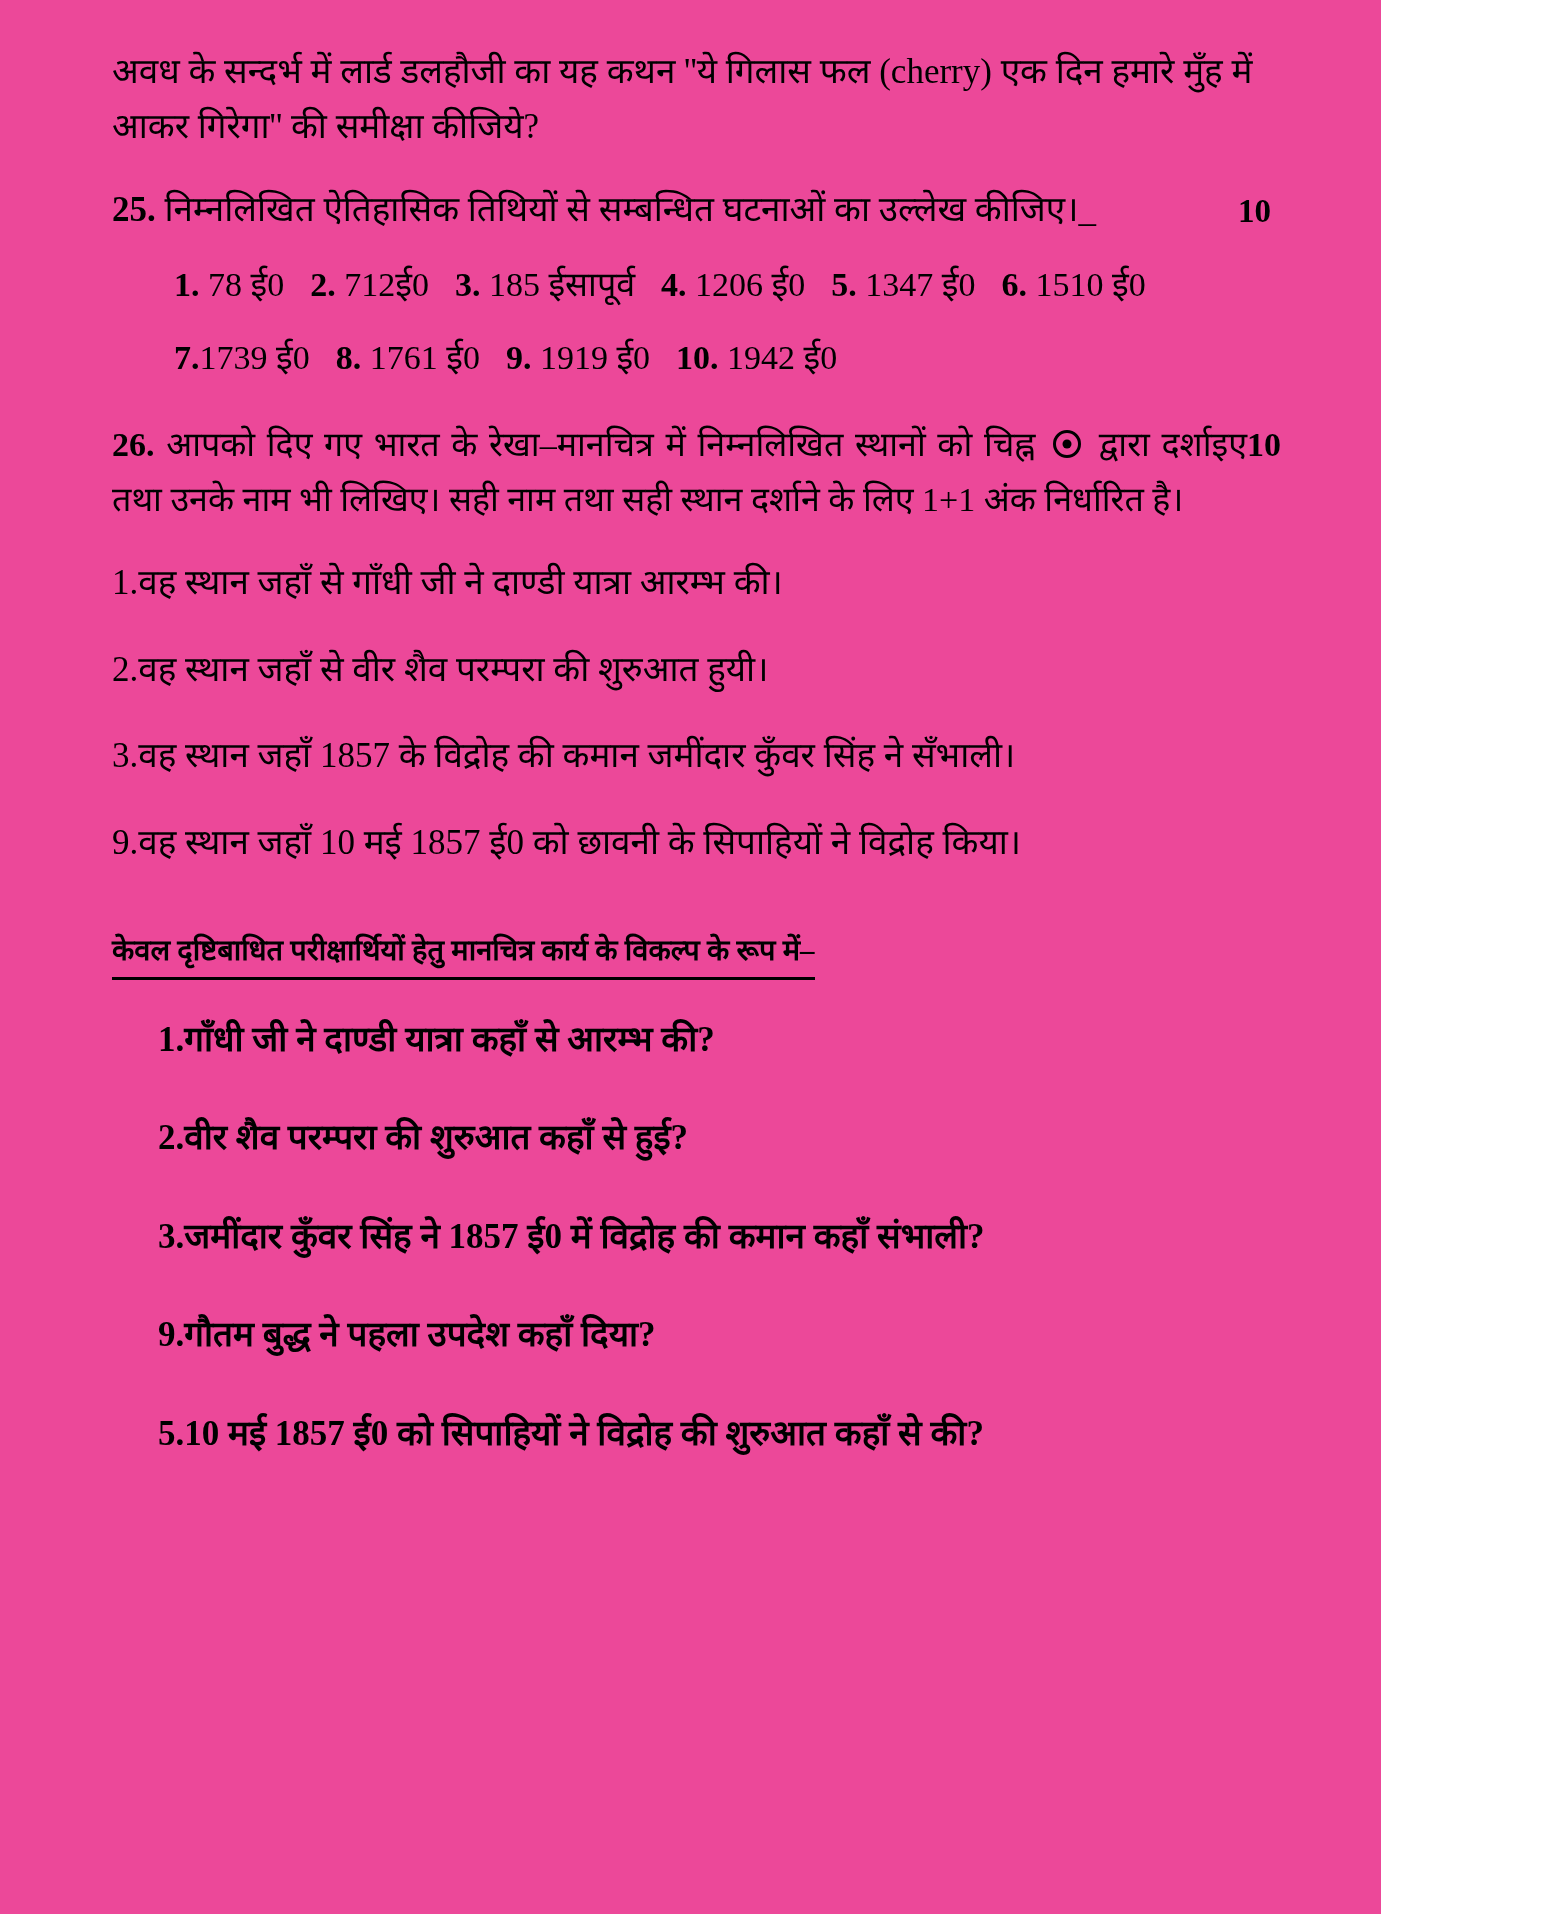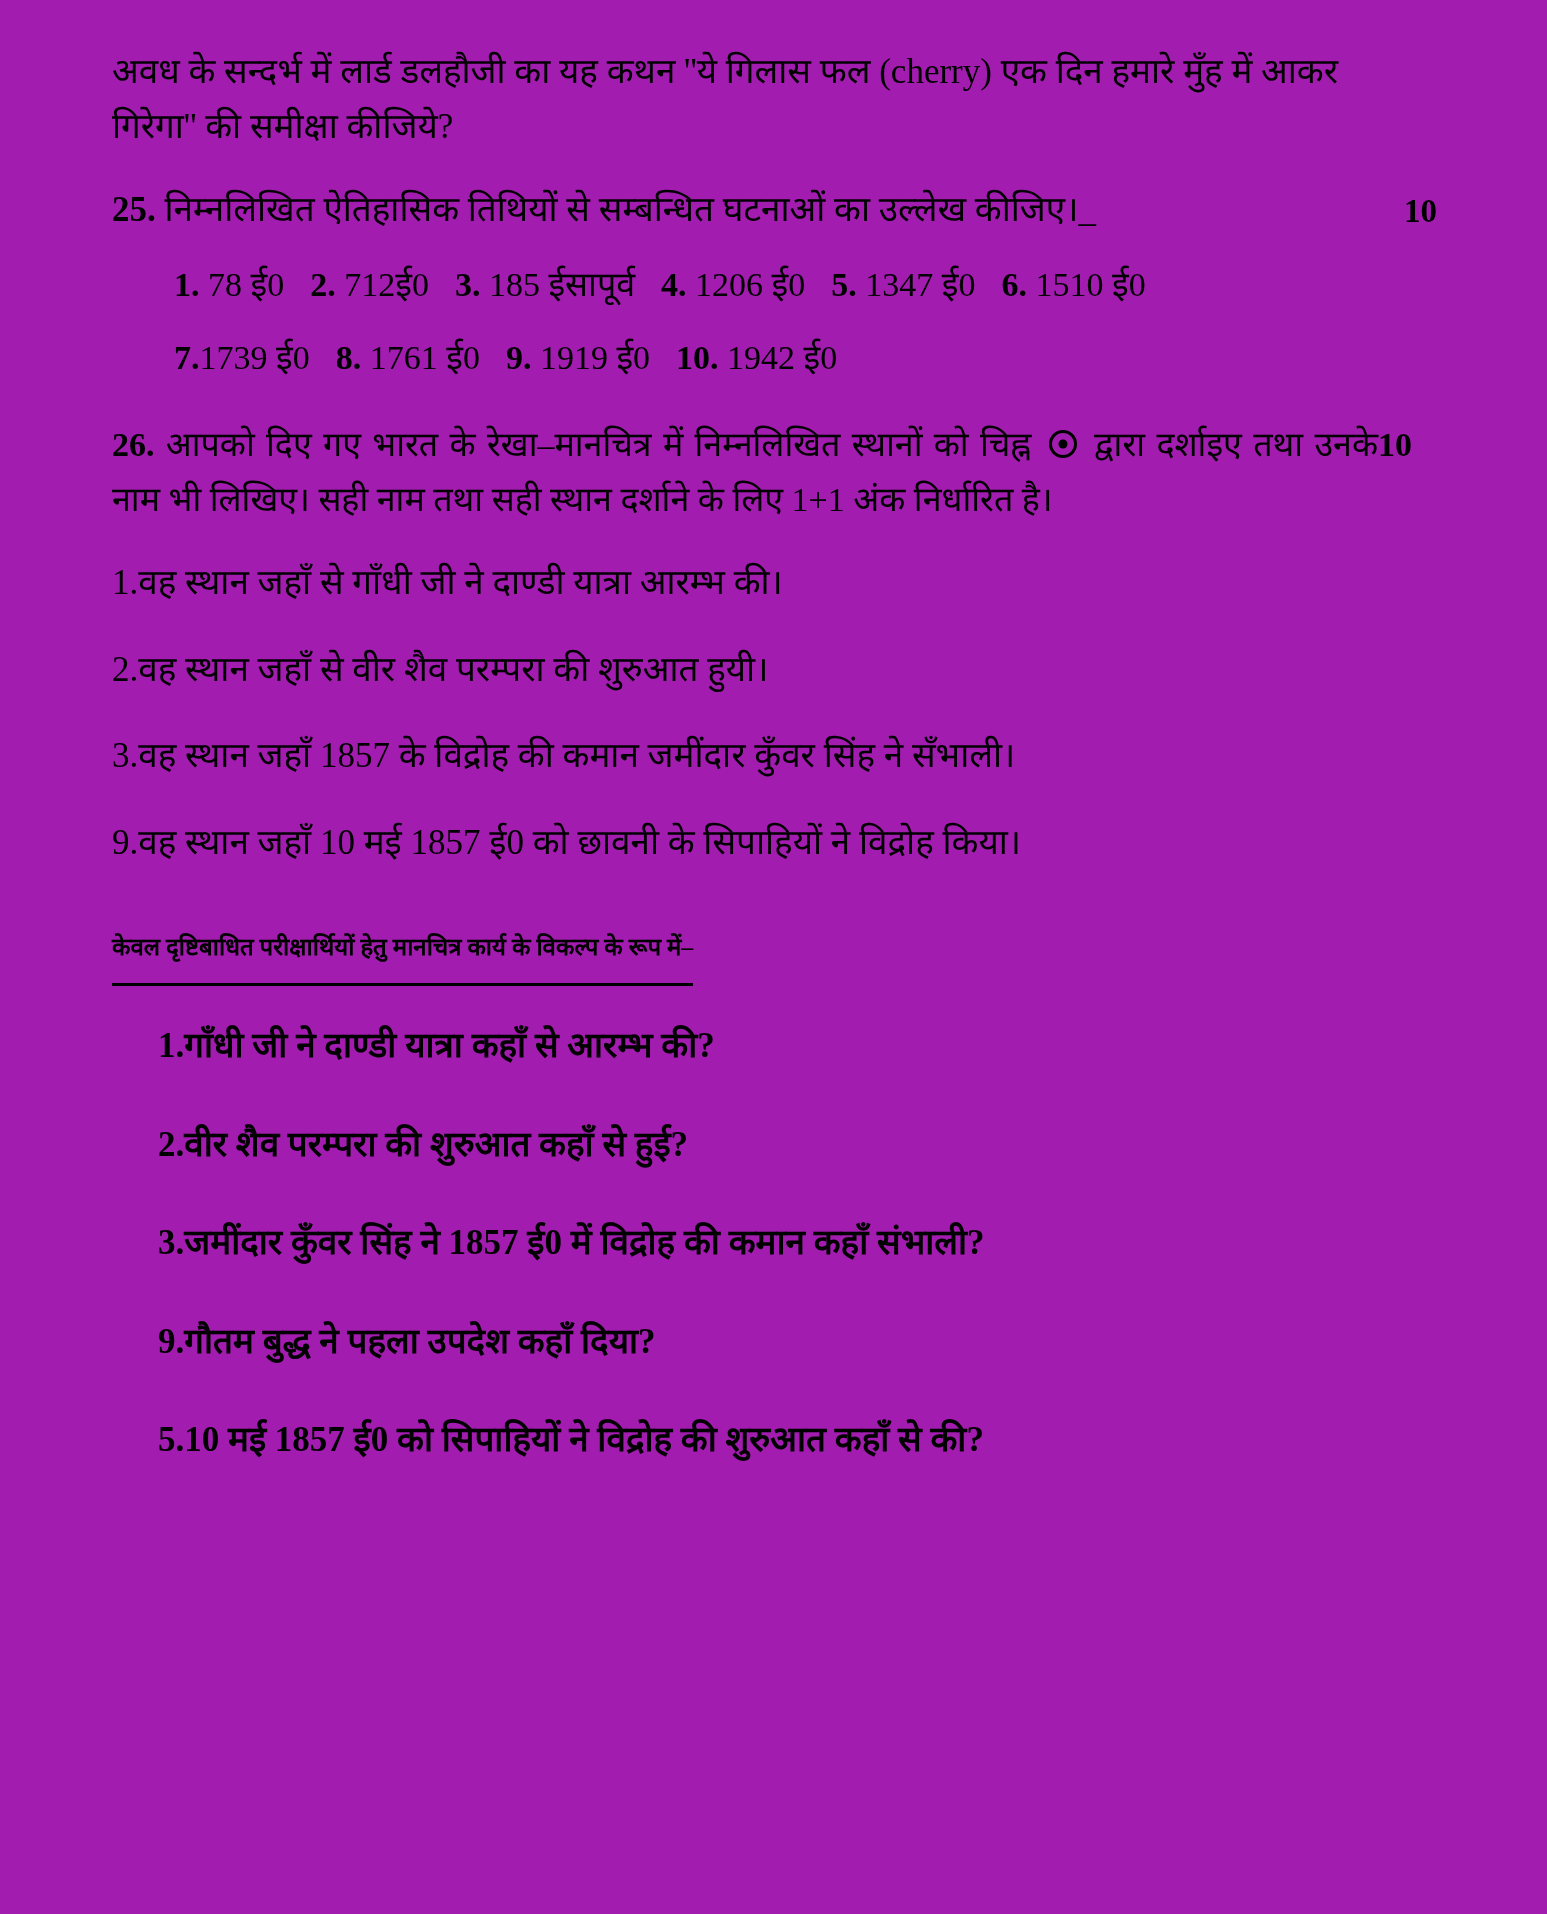--- a/index.html
+++ b/index.html
@@ -7,23 +7,23 @@
     margin: 0;
     padding: 0;
     background: #ffffff;
   }
   body {
     font-family: "Liberation Serif", "DejaVu Serif", serif;
     color: #000000;
   }
   .page {
     position: relative;
-    width: 1547px;
+    width: 1381px;
     height: 1914px;
-    background: #a21caf;
+    background: #ec4899;
     box-sizing: border-box;
     padding: 44px 100px 0 112px;
     overflow: hidden;
   }
   
   .intro {
     font-size: 35px;
     line-height: 1.58;
     margin: 0 0 28px 0;
     max-width: 1290px;
@@ -116,27 +116,27 @@
     list-style: none;
   }
   .places li {
     font-size: 35px;
     line-height: 1.5;
     margin: 0 0 34px 0;
   }
 
   
   .vi-heading {
-    font-size: 24px;
+    font-size: 29px;
     font-weight: 700;
     line-height: 1.5;
     margin: 26px 0 10px 0;
     display: inline-block;
     border-bottom: 3px solid #000;
-    padding-bottom: 18px;
+    padding-bottom: 4px;
   }
 
   
   .alt-list {
     margin: 24px 0 0 46px;
     padding: 0;
     list-style: none;
     font-weight: bold;
   }
   .alt-list li {

